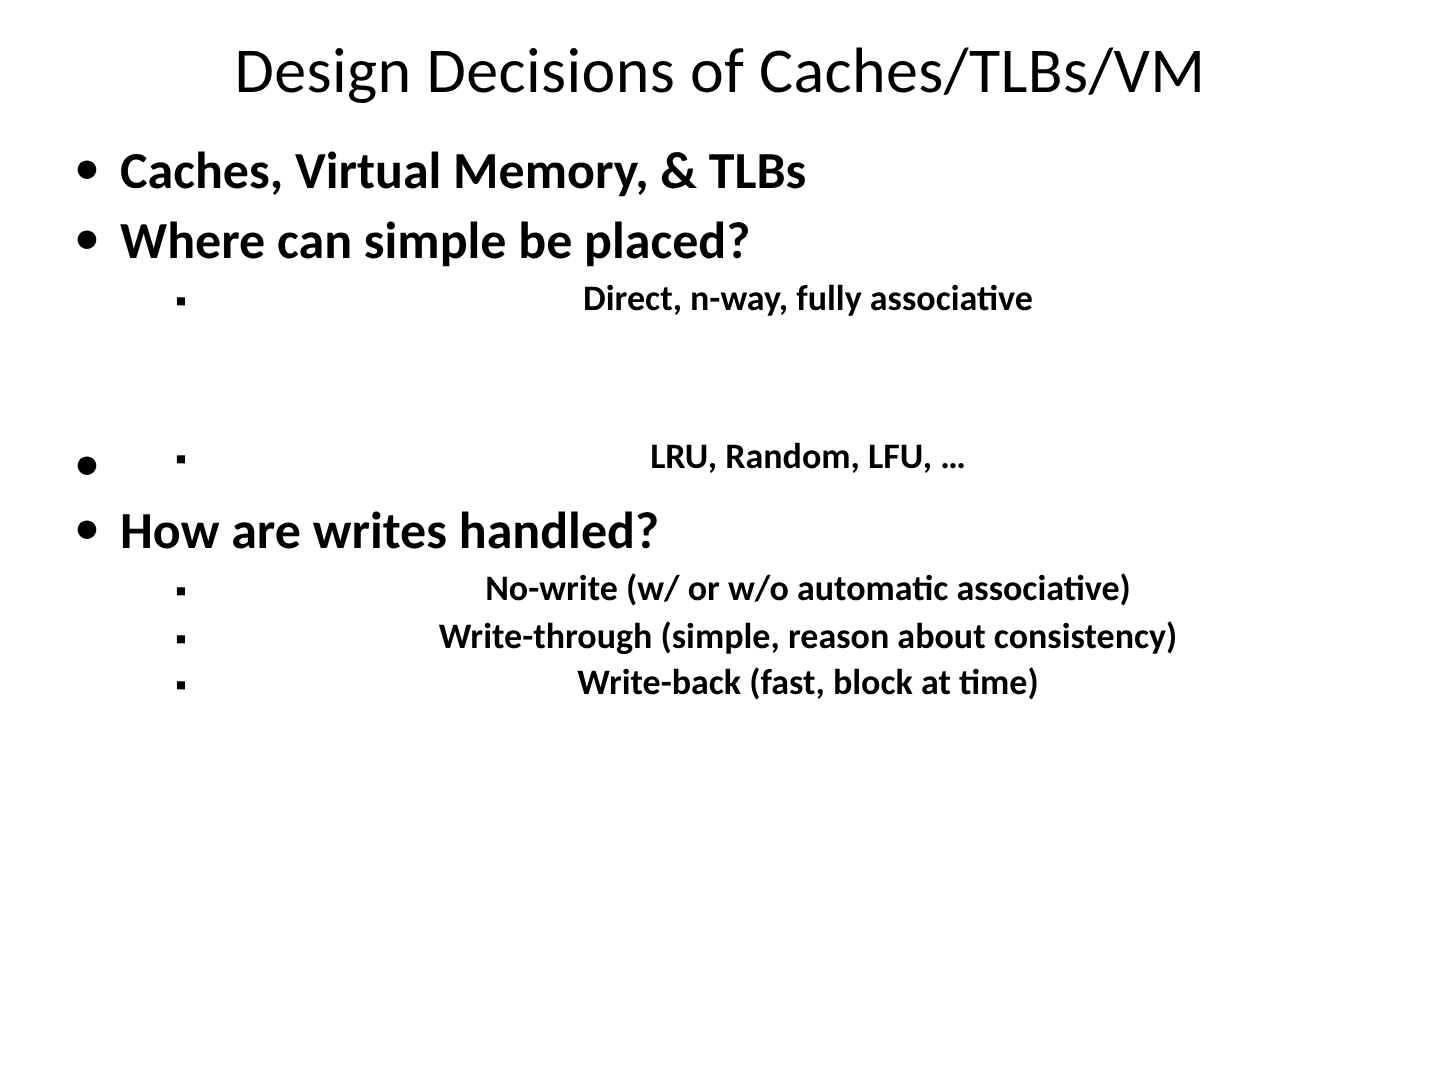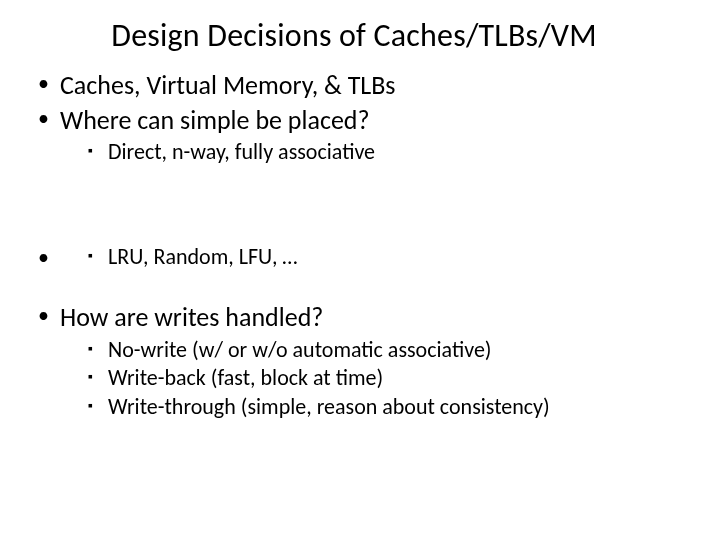--- a/index.html
+++ b/index.html
@@ -9,33 +9,34 @@
     height: 540px;
     background: #ffffff;
     font-family: Calibri, "Segoe UI", Arial, sans-serif;
     color: #000000;
     overflow: hidden;
   }
   .slide {
     width: 720px;
     height: 477px;
     box-sizing: border-box;
-    padding: 12px 20px 20px 8px;
+    padding: 12px 20px 20px 20px;
   }
   .title {
     font-size: 32px;
     font-weight: 400;
     text-align: center;
     margin: 4px 0 14px 0;
     letter-spacing: 0.2px;
   }
   ul.top {
     list-style: none;
-    margin: 12px;
+    margin: 0;
     padding: 0 0 0 18px;
+    font-weight: bold;
   }
   ul.top > li {
     font-size: 26px;
     line-height: 1.25;
     margin-bottom: 2px;
     position: relative;
     padding-left: 22px;
   }
   ul.top > li::before {
     content: "•";
@@ -45,25 +46,26 @@
     color: #000000;
     font-size: 22px;
     line-height: 1.4;
   }
   ul.sub {
     list-style: none;
     margin: 2px 0 0 0;
     padding: 0 0 0 28px;
   }
   ul.sub > li {
-    font-size: 22px;
+    font-size: 18px;
     line-height: 1.3;
     position: relative;
     padding-left: 20px;
     margin-bottom: 0px;
+    text-align: center;
   }
   ul.sub > li::before {
     content: "▪";
     position: absolute;
     left: 0;
     top: 0;
     color: #000000;
     font-size: 14px;
     line-height: 1.9;
   }
@@ -109,21 +111,21 @@
   <div class="gap-small"></div>
 
   <ul class="top">
     <li>
       <span>How are writes handled?</span>
       <ul class="sub">
         <li>
           <span>No-write (w/ or w/o automatic associative)</span>
         </li>
         <li>
-          <span>Write-back (fast, block at time)</span>
+          <span>Write-through (simple, reason about consistency)</span>
         </li>
         <li>
-          <span>Write-through (simple, reason about consistency)</span>
+          <span>Write-back (fast, block at time)</span>
         </li>
       </ul>
     </li>
   </ul>
 </div>
 
 </body></html>

